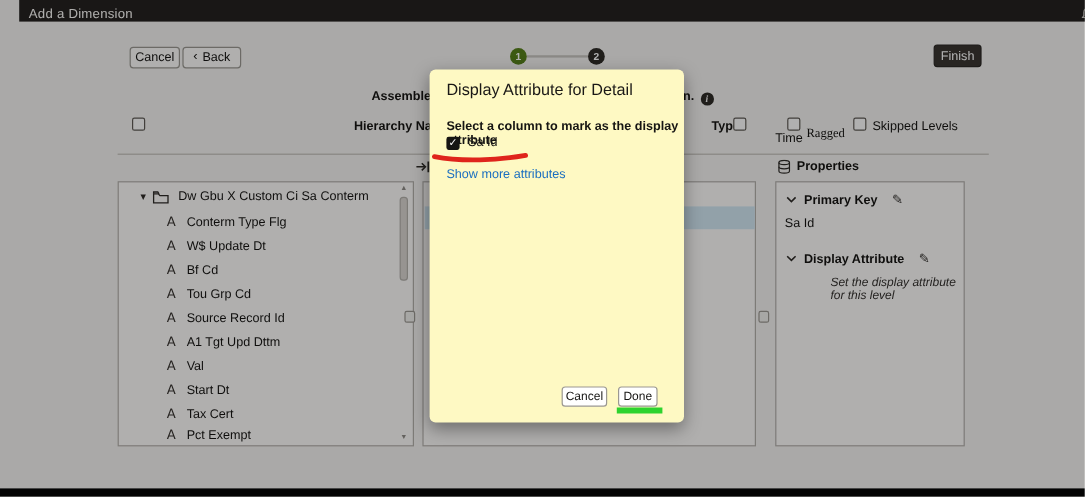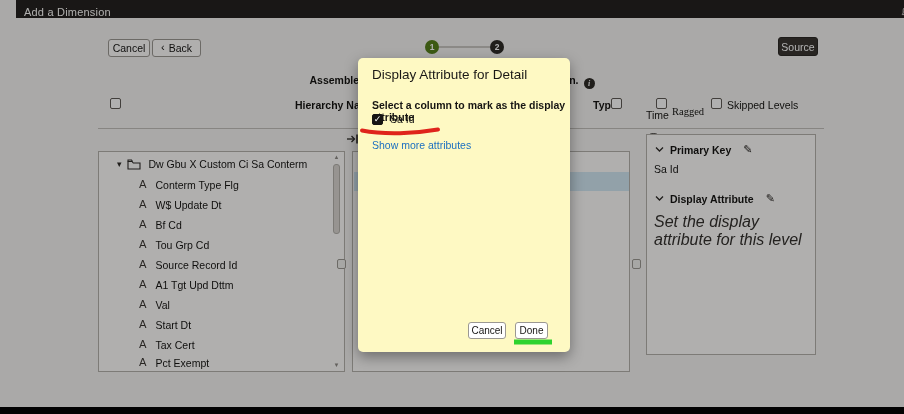--- a/index.html
+++ b/index.html
@@ -54,21 +54,21 @@
   .scroll-thumb { position:absolute; left:1px; top:10px; width:7px; height:70px; background:#d8d5d0; border:1px solid #b3b0ab; border-radius:3px; }
 
   .splitter-handle { position:absolute; width:9px; height:10px; background:#f0efec; border:1px solid #9b9892; border-radius:2px; }
 
   .sel-row { position:absolute; left:1px; top:20px; width:275px; height:19px; background:#d2e7f3; }
 
   
   .prop-sec-head { position:absolute; display:flex; align-items:center; gap:6px; font-size:10.5px; font-weight:bold; color:#161513; }
   .pencil { font-size:11px; font-weight:normal; color:#2e2b28; margin-left:6px; }
   .prop-value { position:absolute; font-size:10.5px; color:#161513; }
-  .prop-hint { position:absolute; font-size:16px; font-style:italic; color:#34312e; }
+  .prop-hint { position:absolute; font-size:10px; font-style:italic; color:#34312e;margin-left:38px; }
 
   .bottombar { left:0; top:407px; width:904px; height:7px; background:#050505; }
 
   
   #scrim { position:absolute; inset:0; z-index:10; background:rgba(0,0,0,0.30); }
 
   
   #modal { position:absolute; left:358px; top:58px; width:212px; height:294px; z-index:20;
            background:#fef9c3; border-radius:5px; box-shadow:0 5px 14px rgba(0,0,0,.38); }
   .modal-title { position:absolute; left:14px; top:9px; font-size:13.5px; color:#1a1816; }
@@ -106,21 +106,21 @@
     </div>
 
     <div class="abs btn btn-cancel">
       <span>Cancel</span>
     </div>
     <div class="abs btn btn-back">
       <span class="chev-left">‹</span>
       <span>Back</span>
     </div>
     <div class="abs btn-finish">
-      <span>Source</span>
+      <span>Finish</span>
     </div>
 
     <div class="abs step-line"></div>
     <div class="abs step step1">
       <span>1</span>
     </div>
     <div class="abs step step2">
       <span>2</span>
     </div>
 
@@ -226,21 +226,21 @@
       <span>
         <svg class="icon" width="11" height="12" viewBox="0 0 11 12">
           <ellipse cx="5.5" cy="2.4" rx="4.4" ry="1.8" fill="none" stroke="#2e2b28" stroke-width="1"></ellipse>
           <path d="M1.1 2.4 V9.4 C1.1 10.4 3 11.2 5.5 11.2 C8 11.2 9.9 10.4 9.9 9.4 V2.4" fill="none" stroke="#2e2b28" stroke-width="1"></path>
           <path d="M1.1 6 C1.1 7 3 7.7 5.5 7.7 C8 7.7 9.9 7 9.9 6" fill="none" stroke="#2e2b28" stroke-width="1"></path>
         </svg>
       </span>
       <span>Properties</span>
     </div>
 
-    <div class="panel-box" style="left:646px; top:134px; width:170px; height:221px;">
+    <div class="panel-box" style="left:646px; top:151px; width:158px; height:221px;">
 
       <div class="prop-sec-head" style="left:8px; top:8px;">
         <span>
           <svg class="icon" width="9" height="7" viewBox="0 0 9 7">
             <path d="M1 1.5 L4.5 5 L8 1.5" fill="none" stroke="#2e2b28" stroke-width="1.3"></path>
           </svg>
         </span>
         <span>Primary Key</span>
         <span class="pencil">✎</span>
       </div>

